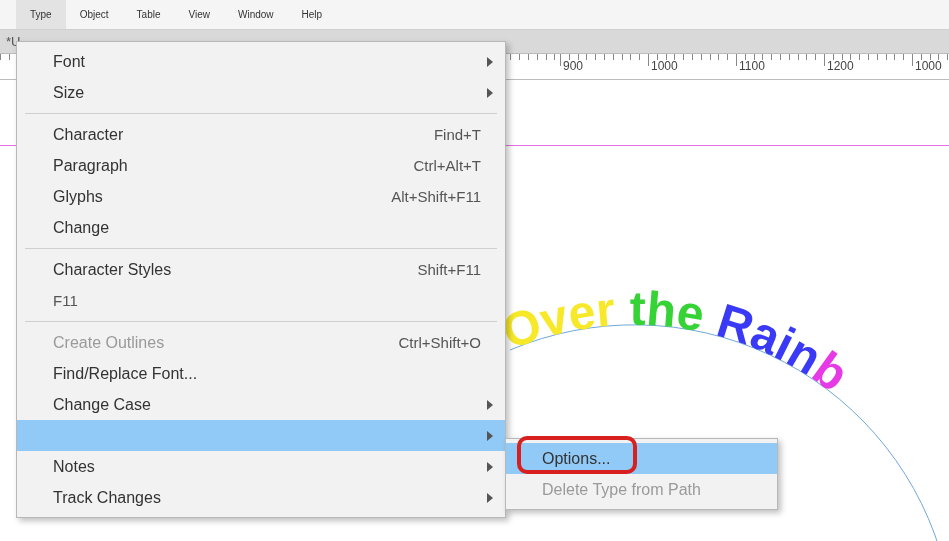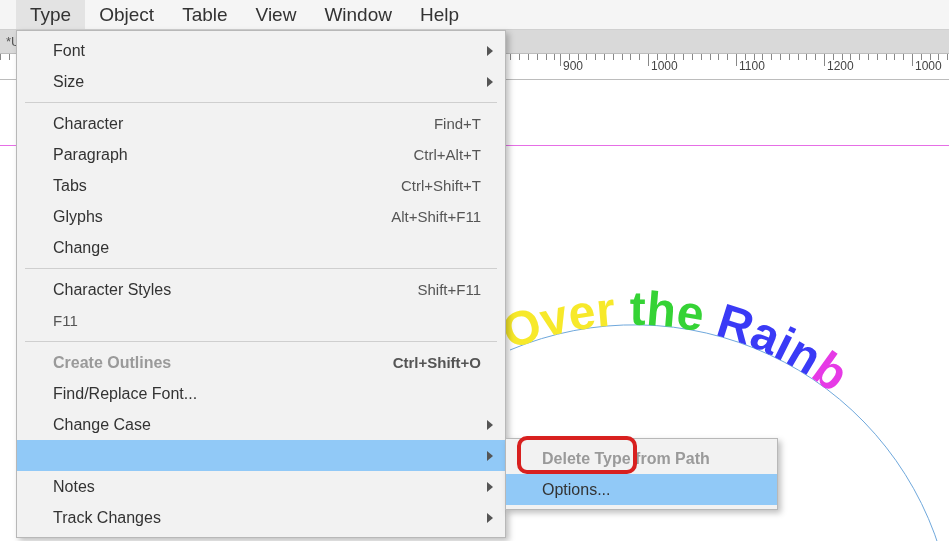--- a/index.html
+++ b/index.html
@@ -18,21 +18,21 @@
     background: #f5f5f5;
     border-bottom: 1px solid #d0d0d0;
     display: flex;
     align-items: stretch;
     padding-left: 16px;
   }
   .menubar-item {
     display: flex;
     align-items: center;
     padding: 0 14px;
-    font-size: 19px;
+    font-size: 10px;
     color: #333;
     cursor: default;
   }
   .menubar-item.active {
     background: #e3e3e3;
   }
   .doc-bar {
     height: 24px;
     background: #d9d9d9;
     border-bottom: 1px solid #bcbcbc;
@@ -74,40 +74,40 @@
   .margin-line-h {
     position: absolute;
     left: 0;
     right: 0;
     height: 1px;
     background: #e66ee6;
   }
   
   .dropdown {
     position: absolute;
-    top: 30px;
+    top: 41px;
     left: 16px;
     width: 490px;
     background: #f2f2f2;
     border: 1px solid #b8b8b8;
     box-shadow: 3px 3px 6px rgba(0,0,0,0.25);
     padding: 4px 0;
     z-index: 100;
   }
   .menu-item {
     display: flex;
     align-items: center;
     height: 31px;
     padding: 0 24px 0 36px;
     font-size: 16px;
     color: #333;
     cursor: default;
     position: relative;
   }
-  .menu-item.disabled { color: #9a9a9a; font-weight: bold; }
+  .menu-item.disabled { color: #9a9a9a; }
   .menu-item.hovered {
     background: #91c9f7;
   }
   .menu-item .label { flex: 1; }
   .menu-item .shortcut { color: #555; font-size: 15px; }
   .menu-sep {
     height: 1px;
     background: #cfcfcf;
     margin: 5px 8px;
   }
@@ -316,24 +316,20 @@
     <div class="menu-sep"></div>
     <div class="menu-item">
       <span class="label">Character</span>
       <span class="shortcut">Find+T</span>
     </div>
     <div class="menu-item">
       <span class="label">Paragraph</span>
       <span class="shortcut">Ctrl+Alt+T</span>
     </div>
     <div class="menu-item">
-      <span class="label">Tabs</span>
-      <span class="shortcut">Ctrl+Shift+T</span>
-    </div>
-    <div class="menu-item">
       <span class="label">Glyphs</span>
       <span class="shortcut">Alt+Shift+F11</span>
     </div>
     <div class="menu-item">
       <span class="label">Change</span>
     </div>
     <div class="menu-sep"></div>
     <div class="menu-item">
       <span class="label">Character Styles</span>
       <span class="shortcut">Shift+F11</span>
@@ -360,21 +356,21 @@
       <span class="label">Notes</span>
       <span class="submenu-arrow"></span>
     </div>
     <div class="menu-item">
       <span class="label">Track Changes</span>
       <span class="submenu-arrow"></span>
     </div>
   </div>
 
 <div class="submenu">
+    <div class="menu-item hovered">
+      <span class="label">Options...</span>
+    </div>
     <div class="menu-item disabled">
       <span class="label">Delete Type from Path</span>
     </div>
-    <div class="menu-item hovered">
-      <span class="label">Options...</span>
-    </div>
   </div>
 
 <div class="highlight-box" style="top: 436px; left: 517px; width: 120px; height: 38px;"></div>
 
 </body></html>

